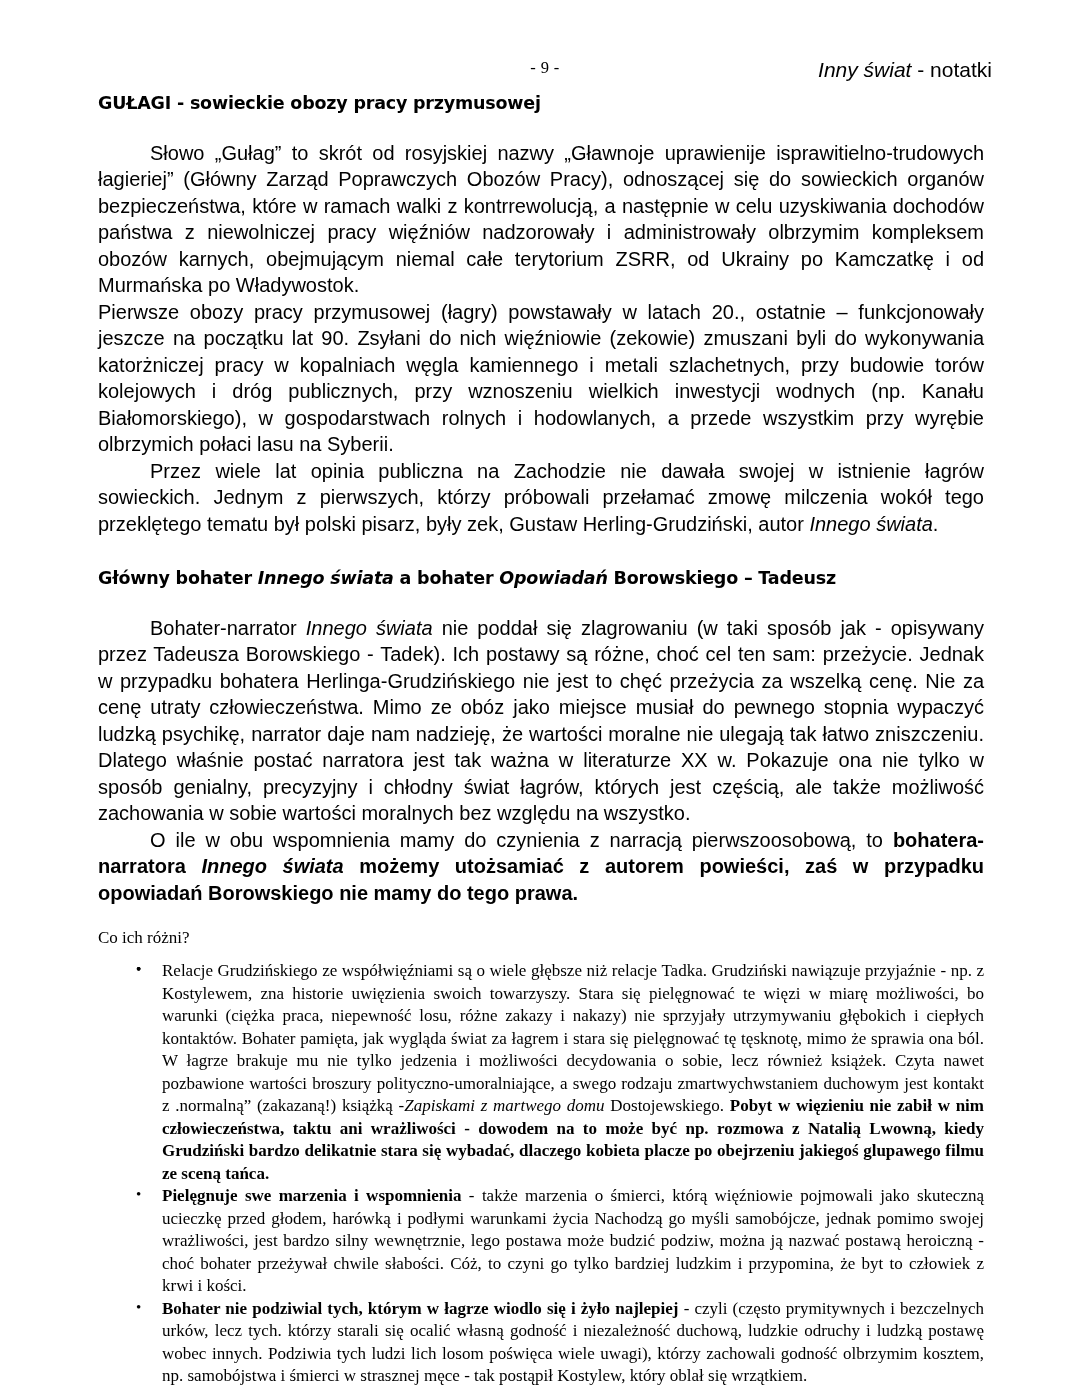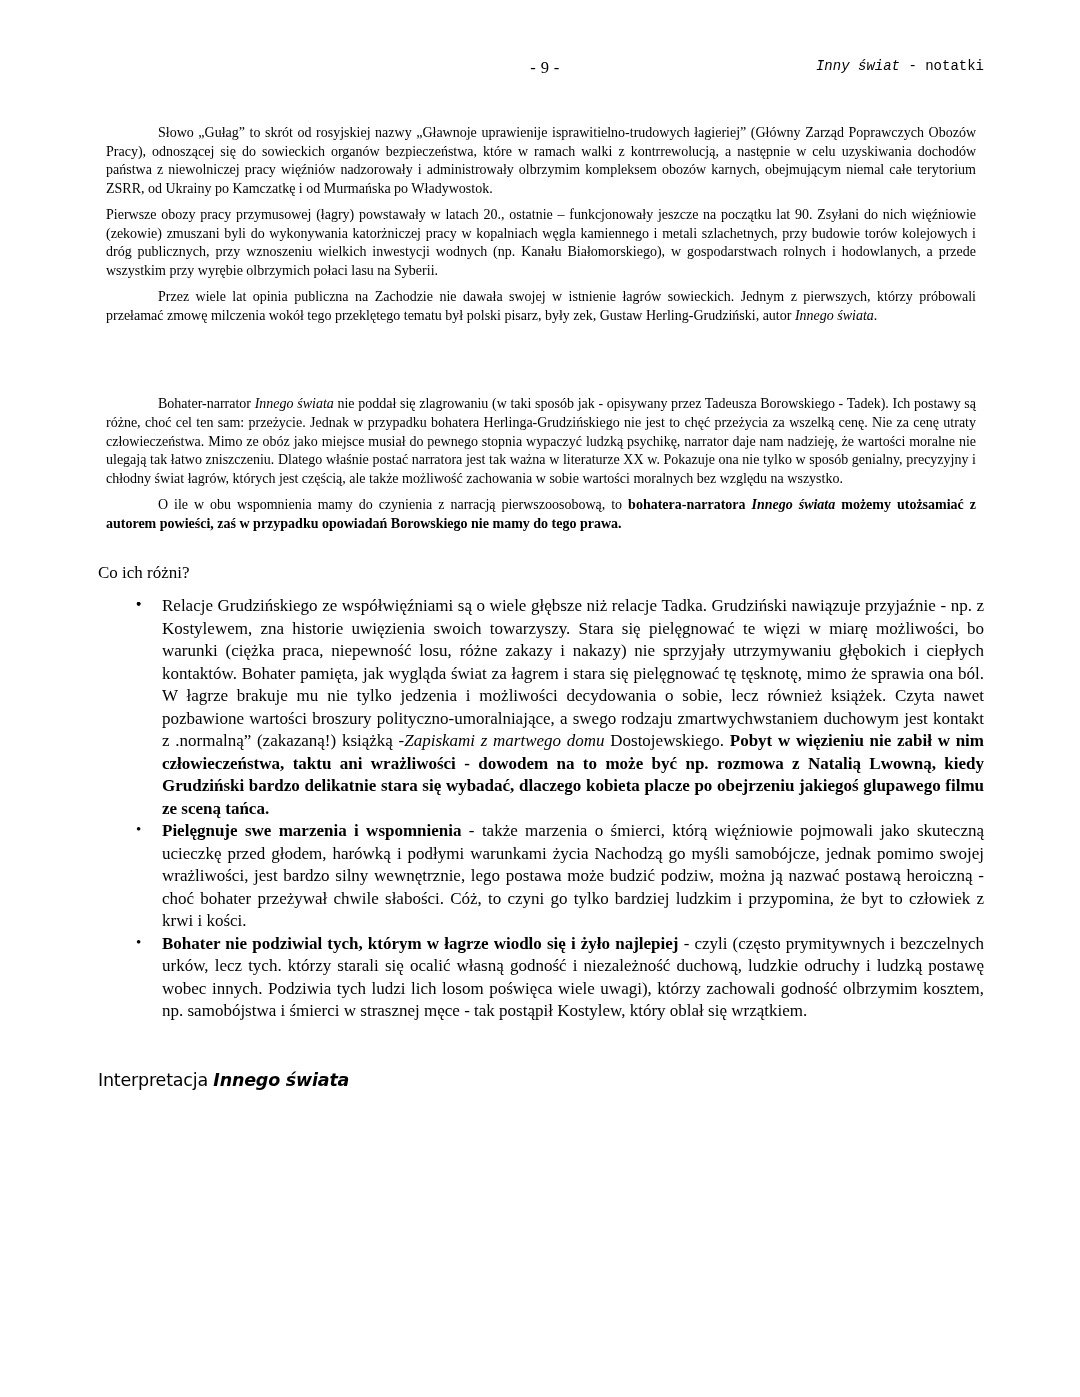--- a/index.html
+++ b/index.html
@@ -35,24 +35,24 @@
     position: absolute;
     left: 0;
     right: 0;
     text-align: center;
     font-family: "Liberation Serif", "DejaVu Serif", serif;
     font-size: 16.5px;
     letter-spacing: 0.4px;
   }
   .header-right {
     position: absolute;
-    right: 8px;
+    right: 0;
     top: 0;
-    font-family: Liberation Mono, monospace;
-    font-size: 14px;
+    font-family: Liberation Sans, sans-serif;
+    font-size: 21px;
     white-space: nowrap;
   }
   .header-right .it { font-style: italic; }
 
   
   .content {
     position: absolute;
     top: 92px;
     left: 98px;
     width: 886px;
@@ -92,25 +92,25 @@
     font-family: "Liberation Serif", "DejaVu Serif", serif;
     font-size: 17px;
     font-weight: normal;
     margin: 0;
     padding: 0;
     line-height: 1.4;
   }
 
   
   p.body {
-    font-family: Liberation Serif, serif;
-    font-size: 14px;
+    font-family: Liberation Sans, sans-serif;
+    font-size: 20px;
     line-height: 1.325;
     text-align: justify;
-    margin: 8px;
+    margin: 0;
     padding: 0;
   }
   p.body.indent { text-indent: 52px; }
   .it { font-style: italic; }
   .bd { font-weight: bold; }
   .bi { font-weight: bold; font-style: italic; }
 
   .gap-10 { height: 10px; }
   .gap-20 { height: 20px; }
   .gap-24 { height: 24px; }
@@ -148,31 +148,37 @@
 
   <div class="running-header">
     <div class="page-number">- 9 -</div>
     <div class="header-right">
       <span class="it">Inny świat</span><span> - notatki</span>
     </div>
   </div>
 
   <div class="content">
 
+    <h1 class="section-head">
+      <span class="plain">GUŁAGI</span><span> - sowieckie obozy pracy przymusowej</span>
+    </h1>
 
     <div class="gap-24"></div>
 
     <p class="body indent">Słowo „Gułag” to skrót od rosyjskiej nazwy „Gławnoje uprawienije isprawitielno-trudowych łagieriej” (Główny Zarząd Poprawczych Obozów Pracy), odnoszącej się do sowieckich organów bezpieczeństwa, które w ramach walki z kontrrewolucją, a następnie w celu uzyskiwania dochodów państwa z niewolniczej pracy więźniów nadzorowały i administrowały olbrzymim kompleksem obozów karnych, obejmującym niemal całe terytorium ZSRR, od Ukrainy po Kamczatkę i od Murmańska po Władywostok.</p>
     <p class="body">Pierwsze obozy pracy przymusowej (łagry) powstawały w latach 20., ostatnie – funkcjonowały jeszcze na początku lat 90. Zsyłani do nich więźniowie (zekowie) zmuszani byli do wykonywania katorżniczej pracy w kopalniach węgla kamiennego i metali szlachetnych, przy budowie torów kolejowych i dróg publicznych, przy wznoszeniu wielkich inwestycji wodnych (np. Kanału Białomorskiego), w gospodarstwach rolnych i hodowlanych, a przede wszystkim przy wyrębie olbrzymich połaci lasu na Syberii.</p>
     <p class="body indent">
       <span>Przez wiele lat opinia publiczna na Zachodzie nie dawała swojej w istnienie łagrów sowieckich. Jednym z pierwszych, którzy próbowali przełamać zmowę milczenia wokół tego przeklętego tematu był polski pisarz, były zek, Gustaw Herling-Grudziński, autor </span><span class="it">Innego świata</span><span>.</span>
     </p>
 
     <div class="gap-30"></div>
 
+    <h1 class="section-head">
+      <span>Główny bohater </span><span class="it">Innego świata</span><span> a bohater </span><span class="it">Opowiadań</span><span> Borowskiego – Tadeusz</span>
+    </h1>
 
     <div class="gap-24"></div>
 
     <p class="body indent">
       <span>Bohater-narrator </span><span class="it">Innego świata</span><span> nie poddał się zlagrowaniu (w taki sposób jak - opisywany przez Tadeusza Borowskiego - Tadek). Ich postawy są różne, choć cel ten sam: przeżycie. Jednak w przypadku bohatera Herlinga-Grudzińskiego nie jest to chęć przeżycia za wszelką cenę. Nie za cenę utraty człowieczeństwa. Mimo ze obóz jako miejsce musiał do pewnego stopnia wypaczyć ludzką psychikę, narrator daje nam nadzieję, że wartości moralne nie ulegają tak łatwo zniszczeniu. Dlatego właśnie postać narratora jest tak ważna w literaturze XX w. Pokazuje ona nie tylko w sposób genialny, precyzyjny i chłodny świat łagrów, których jest częścią, ale także możliwość zachowania w sobie wartości moralnych bez względu na wszystko.</span>
     </p>
     <p class="body indent">
       <span>O ile w obu wspomnienia mamy do czynienia z narracją pierwszoosobową, to </span><span class="bd">bohatera-narratora </span><span class="bi">Innego świata</span><span class="bd"> możemy utożsamiać z autorem powieści, zaś w przypadku opowiadań Borowskiego nie mamy do tego prawa.</span>
     </p>
 

